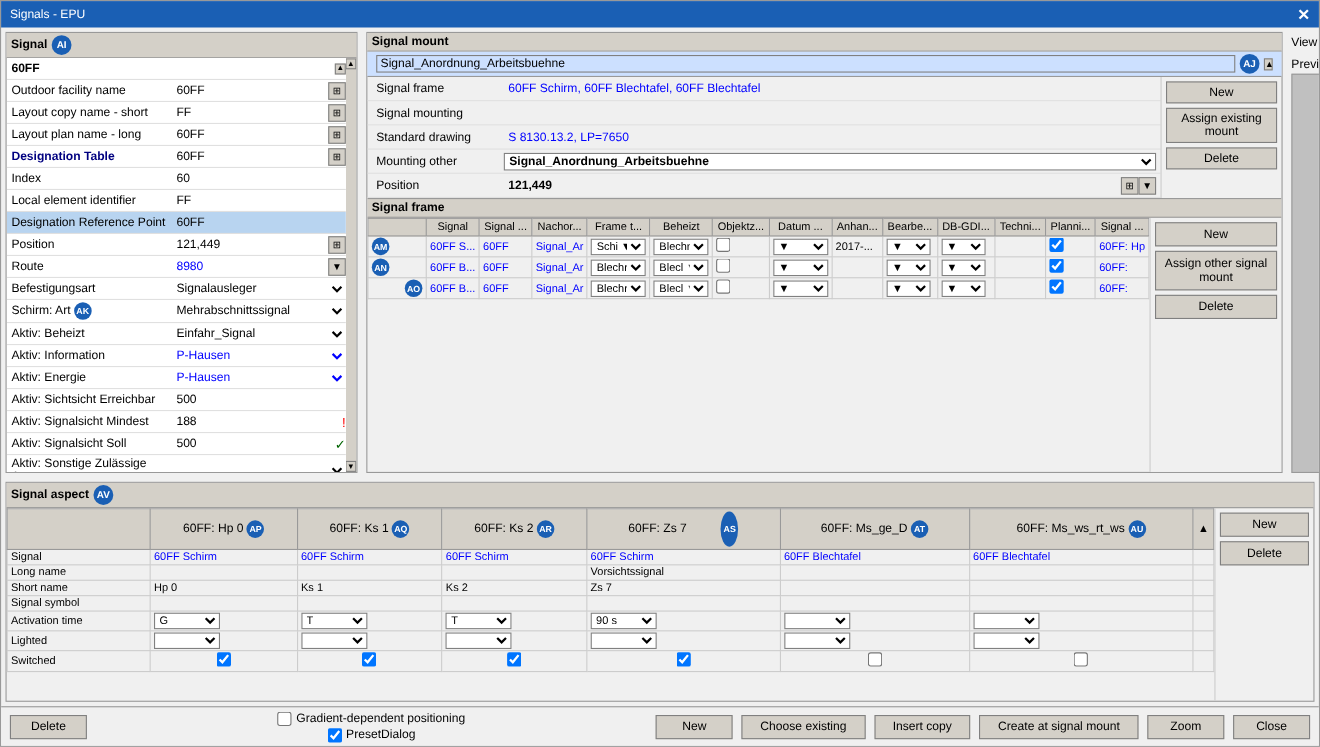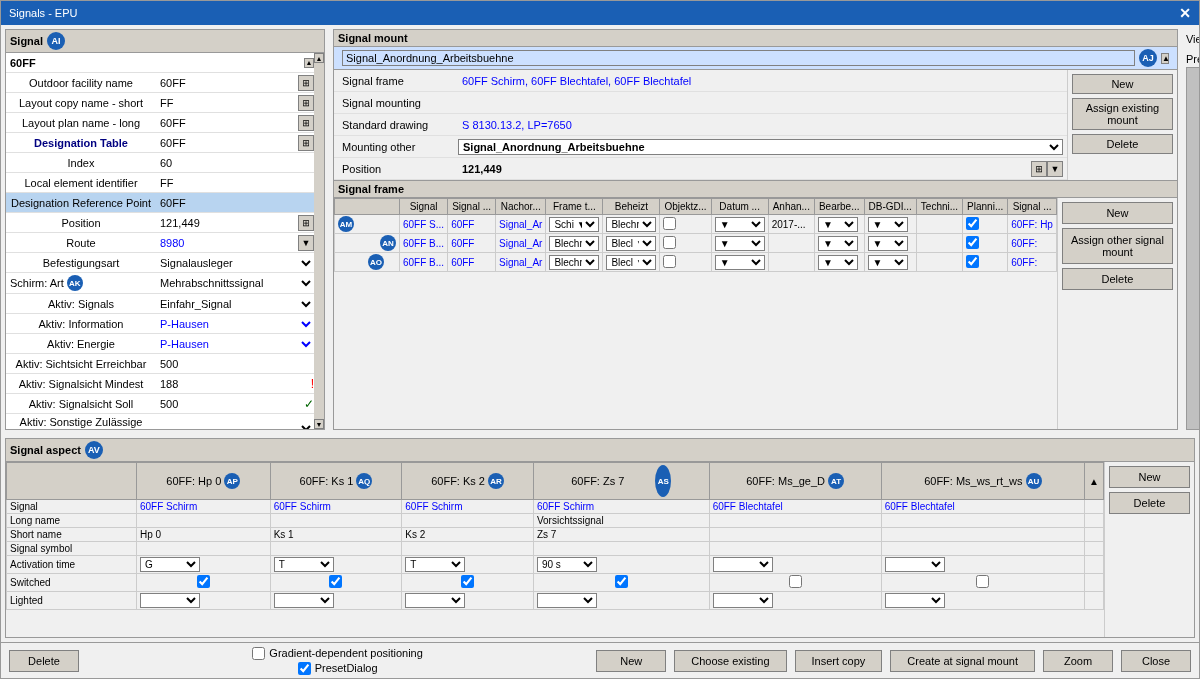--- a/index.html
+++ b/index.html
@@ -16,21 +16,21 @@
     
     
     .signal-panel { width: 320px; border: 1px solid #999; margin: 4px; flex-shrink: 0; display: flex; flex-direction: column; }
     .panel-header { background: #d4d0c8; border-bottom: 1px solid #999; padding: 2px 4px; display: flex; align-items: center; gap: 4px; }
     .panel-header-label { font-weight: bold; font-size: 11px; }
     .circle-badge { width: 18px; height: 18px; border-radius: 50%; background: #1a5fb4; color: white; display: flex; align-items: center; justify-content: center; font-size: 9px; font-weight: bold; flex-shrink: 0; }
     .panel-body { flex: 1; overflow-y: auto; background: white; }
     
     .field-row { display: flex; align-items: center; border-bottom: 1px solid #e0e0e0; min-height: 20px; }
     .field-row.highlight { background: #b8d4f0; }
-    .field-label { width: 150px; padding: 2px 4px; color: #000; flex-shrink: 0; font-size: 11px; text-align: center; }
+    .field-label { width: 150px; padding: 2px 4px; color: #000; flex-shrink: 0; font-size: 11px; }
     .field-label.bold { font-weight: bold; color: #000080; }
     .field-value { flex: 1; padding: 2px 4px; font-size: 11px; color: #000; }
     .field-value.blue { color: #0000ff; }
     .field-with-btn { display: flex; flex: 1; align-items: center; }
     .grid-btn { width: 16px; height: 16px; background: #d4d0c8; border: 1px solid #808080; cursor: pointer; display: flex; align-items: center; justify-content: center; font-size: 9px; flex-shrink: 0; }
     .dropdown-btn { width: 16px; height: 16px; background: #d4d0c8; border: 1px solid #808080; cursor: pointer; display: flex; align-items: center; justify-content: center; font-size: 9px; flex-shrink: 0; }
     .select-field { width: 100%; border: none; background: transparent; font-size: 11px; outline: none; }
     
     .scroll-panel { width: 10px; background: #d4d0c8; display: flex; flex-direction: column; align-items: center; flex-shrink: 0; }
     .scroll-arrow { width: 10px; height: 10px; background: #d4d0c8; border: 1px solid #808080; cursor: pointer; display: flex; align-items: center; justify-content: center; font-size: 7px; }
@@ -193,21 +193,21 @@
                 <div class="circle-badge" style="width:16px;height:16px;font-size:8px;">AK</div>
               </div>
               <div class="field-with-btn">
                 <select class="select-field">
                   <option>Mehrabschnittssignal</option>
                 </select>
               </div>
             </div>
 
             <div class="field-row">
-              <div class="field-label">Aktiv: Signals</div>
+              <div class="field-label">Aktiv: Beheizt</div>
               <div class="field-with-btn">
                 <select class="select-field">
                   <option>Einfahr_Signal</option>
                 </select>
               </div>
             </div>
 
             <div class="field-row">
               <div class="field-label">Aktiv: Information</div>
               <div class="field-with-btn">
@@ -358,21 +358,21 @@
                     <td><select style="font-size:10px;width:50px;"><option>▼</option></select></td>
                     <td>2017-...</td>
                     <td><select style="font-size:10px;width:40px;"><option>▼</option></select></td>
                     <td><select style="font-size:10px;width:40px;"><option>▼</option></select></td>
                     <td></td>
                     <td><input type="checkbox" checked="" style=""></td>
                     <td class="blue">60FF: Hp</td>
                   </tr>
                   <tr>
                     <td>
-                        <div class="circle-badge" style="width:16px;height:16px;font-size:8px;margin-left:42px;">AN</div>
+                        <div class="circle-badge" style="width:16px;height:16px;font-size:8px;">AN</div>
                       </td>
                     <td class="blue">60FF B...</td>
                     <td class="blue">60FF</td>
                     <td class="blue">Signal_Ar</td>
                     <td><select style="font-size:10px;width:50px;"><option>Blechr ▼</option></select></td>
                     <td><select style="font-size:10px;width:50px;"><option>Blecl ▼</option></select></td>
                     <td><input type="checkbox" style=""></td>
                     <td><select style="font-size:10px;width:50px;"><option>▼</option></select></td>
                     <td></td>
                     <td><select style="font-size:10px;width:40px;"><option>▼</option></select></td>
@@ -538,40 +538,40 @@
                 <td><select style="width:60px;font-size:10px;"><option>G</option></select></td>
                 <td><select style="width:60px;font-size:10px;"><option>T</option></select></td>
                 <td><select style="width:60px;font-size:10px;"><option>T</option></select></td>
                 <td><select style="width:60px;font-size:10px;"><option>90 s</option></select></td>
                 <td><select style="width:60px;font-size:10px;"><option></option></select></td>
                 <td><select style="width:60px;font-size:10px;"><option></option></select></td>
                 <td></td>
               </tr>
 
               <tr>
+                <td class="aspect-label-col">Lighted</td>
+                <td><select style="width:60px;font-size:10px;"><option></option></select></td>
+                <td><select style="width:60px;font-size:10px;"><option></option></select></td>
+                <td><select style="width:60px;font-size:10px;"><option></option></select></td>
+                <td><select style="width:60px;font-size:10px;"><option></option></select></td>
+                <td><select style="width:60px;font-size:10px;"><option></option></select></td>
+                <td><select style="width:60px;font-size:10px;"><option></option></select></td>
+                <td></td>
+              </tr>
+
+              <tr>
                 <td class="aspect-label-col">Switched</td>
                 <td style="text-align:center;"><input type="checkbox" checked="" style=""></td>
                 <td style="text-align:center;"><input type="checkbox" checked="" style=""></td>
                 <td style="text-align:center;"><input type="checkbox" checked="" style=""></td>
                 <td style="text-align:center;"><input type="checkbox" checked="" style=""></td>
                 <td style="text-align:center;"><input type="checkbox" style=""></td>
                 <td style="text-align:center;"><input type="checkbox" style=""></td>
                 <td></td>
               </tr>
-
-              <tr>
-                <td class="aspect-label-col">Lighted</td>
-                <td><select style="width:60px;font-size:10px;"><option></option></select></td>
-                <td><select style="width:60px;font-size:10px;"><option></option></select></td>
-                <td><select style="width:60px;font-size:10px;"><option></option></select></td>
-                <td><select style="width:60px;font-size:10px;"><option></option></select></td>
-                <td><select style="width:60px;font-size:10px;"><option></option></select></td>
-                <td><select style="width:60px;font-size:10px;"><option></option></select></td>
-                <td></td>
-              </tr>
             </tbody>
           </table>
         </div>
         <div class="aspect-side">
           <button class="std-btn">New</button>
           <button class="std-btn">Delete</button>
         </div>
       </div>
     </div>
 

